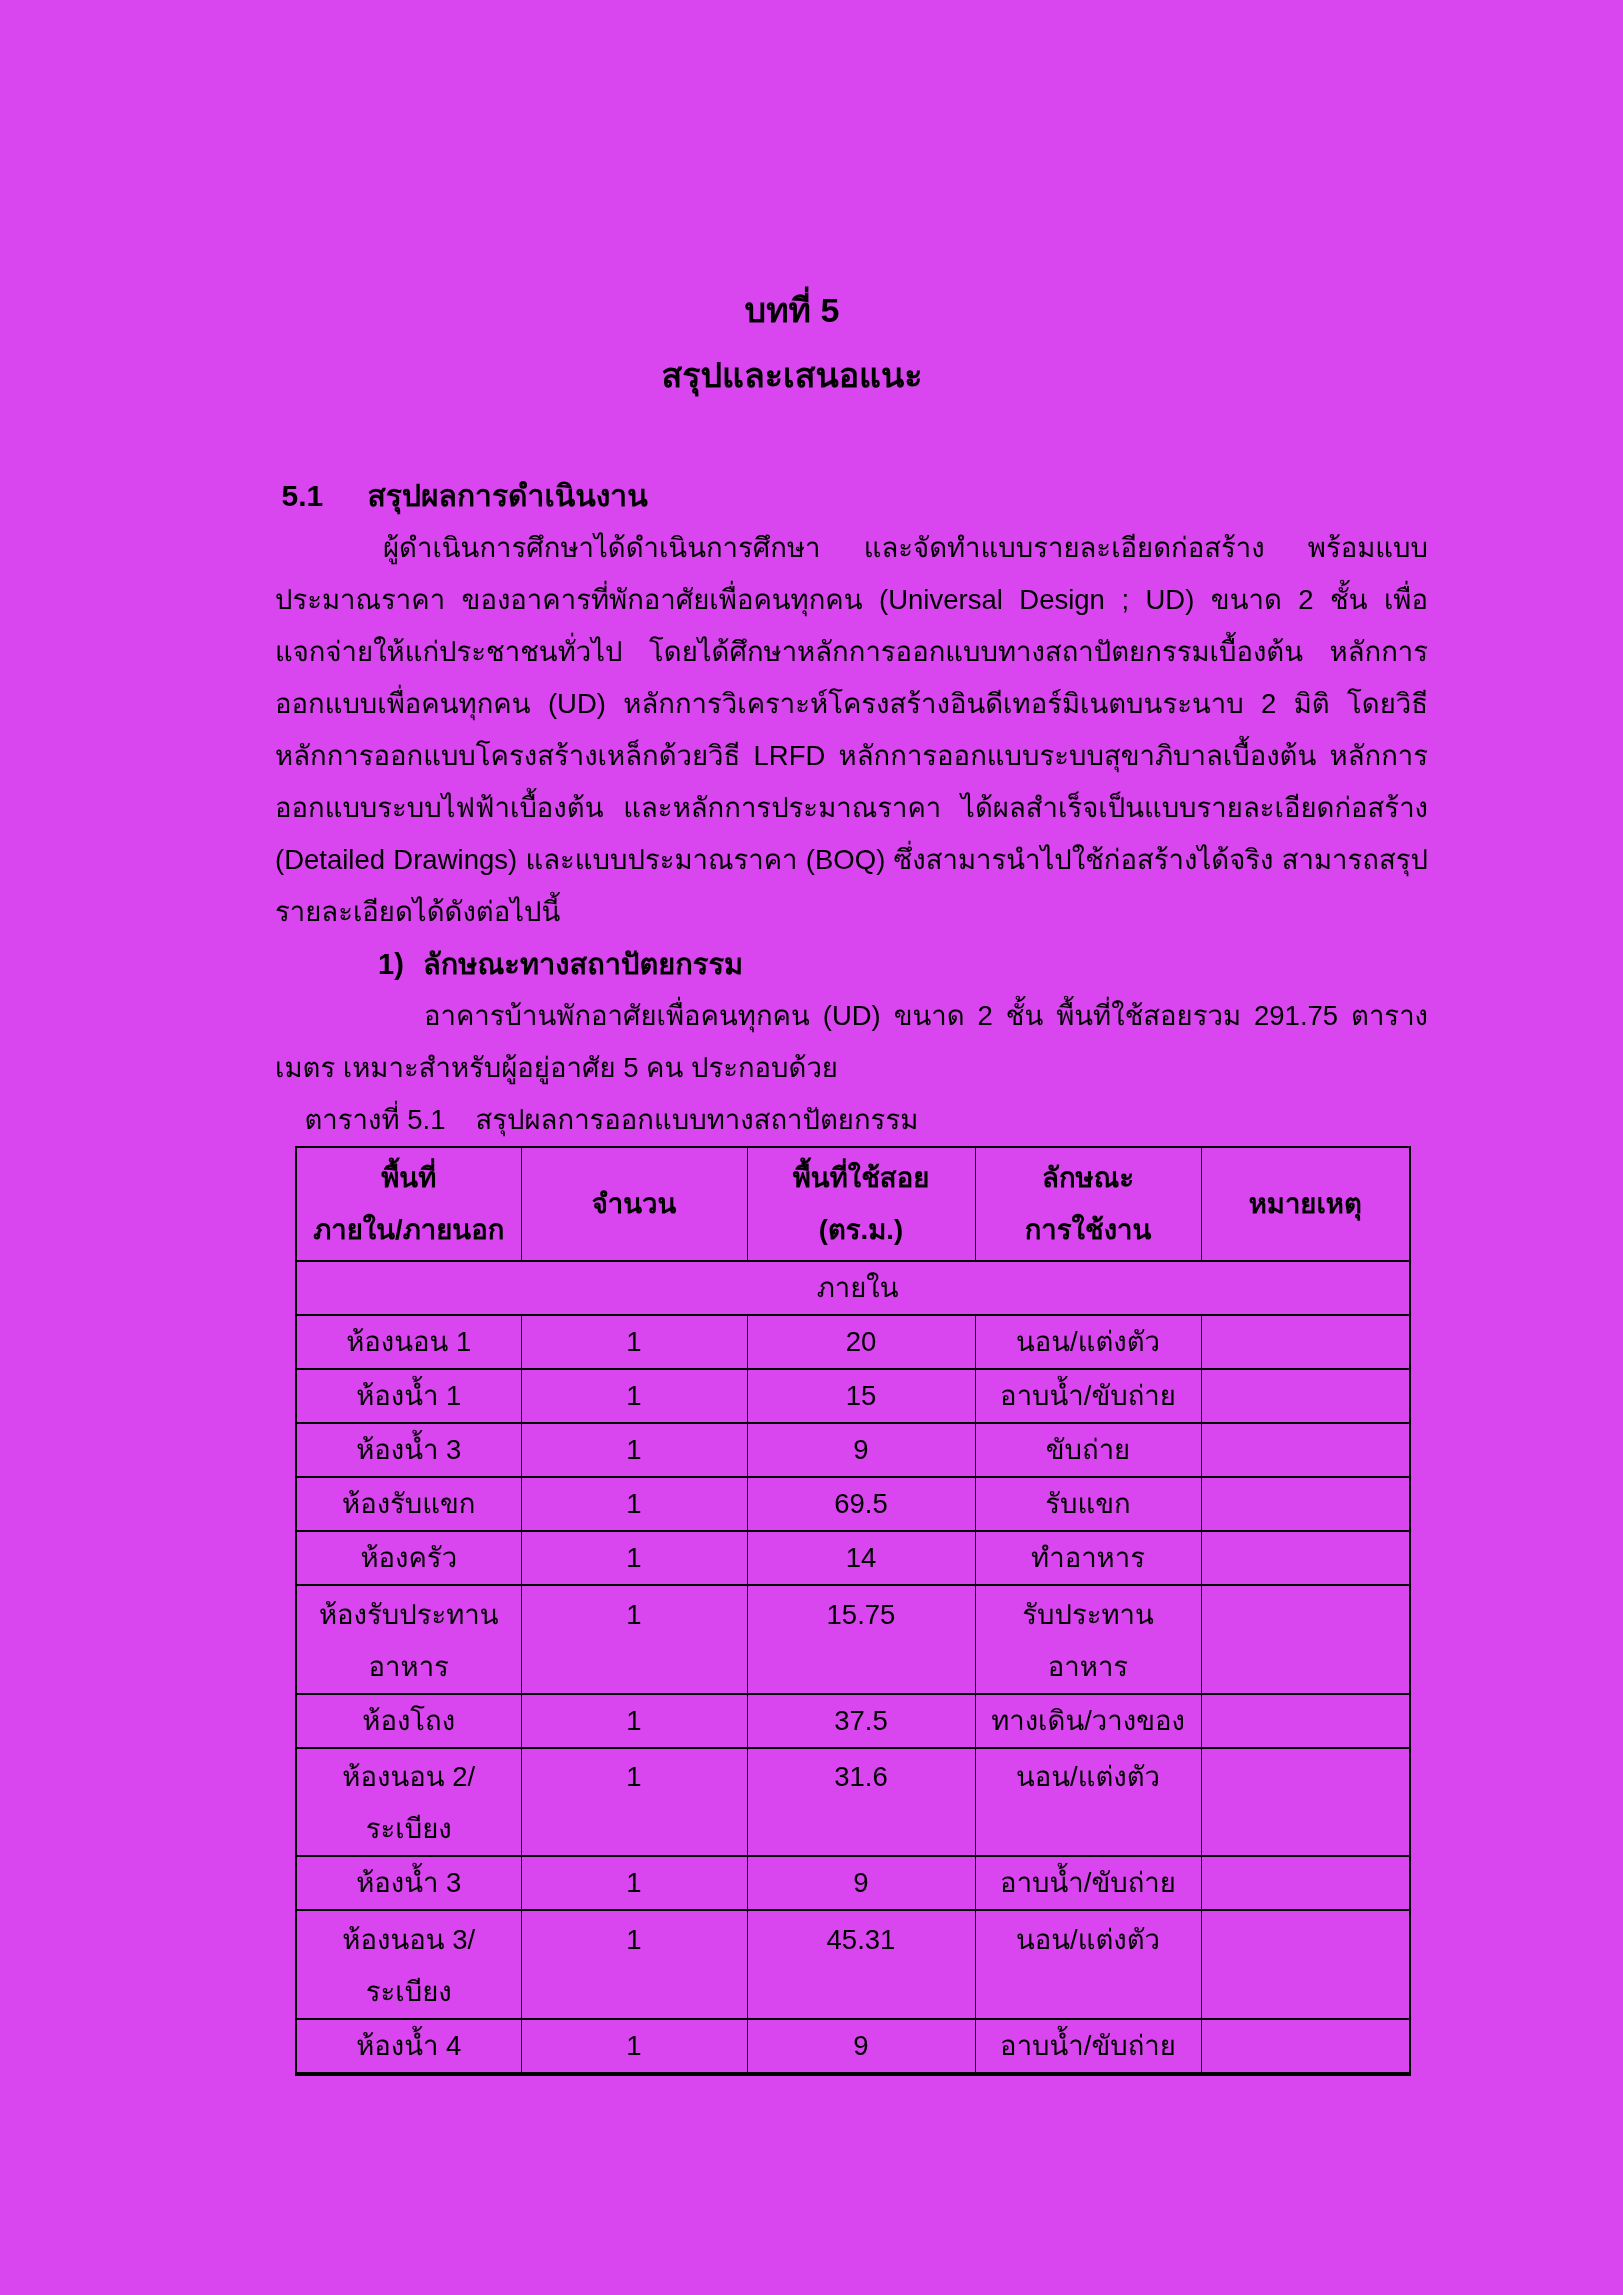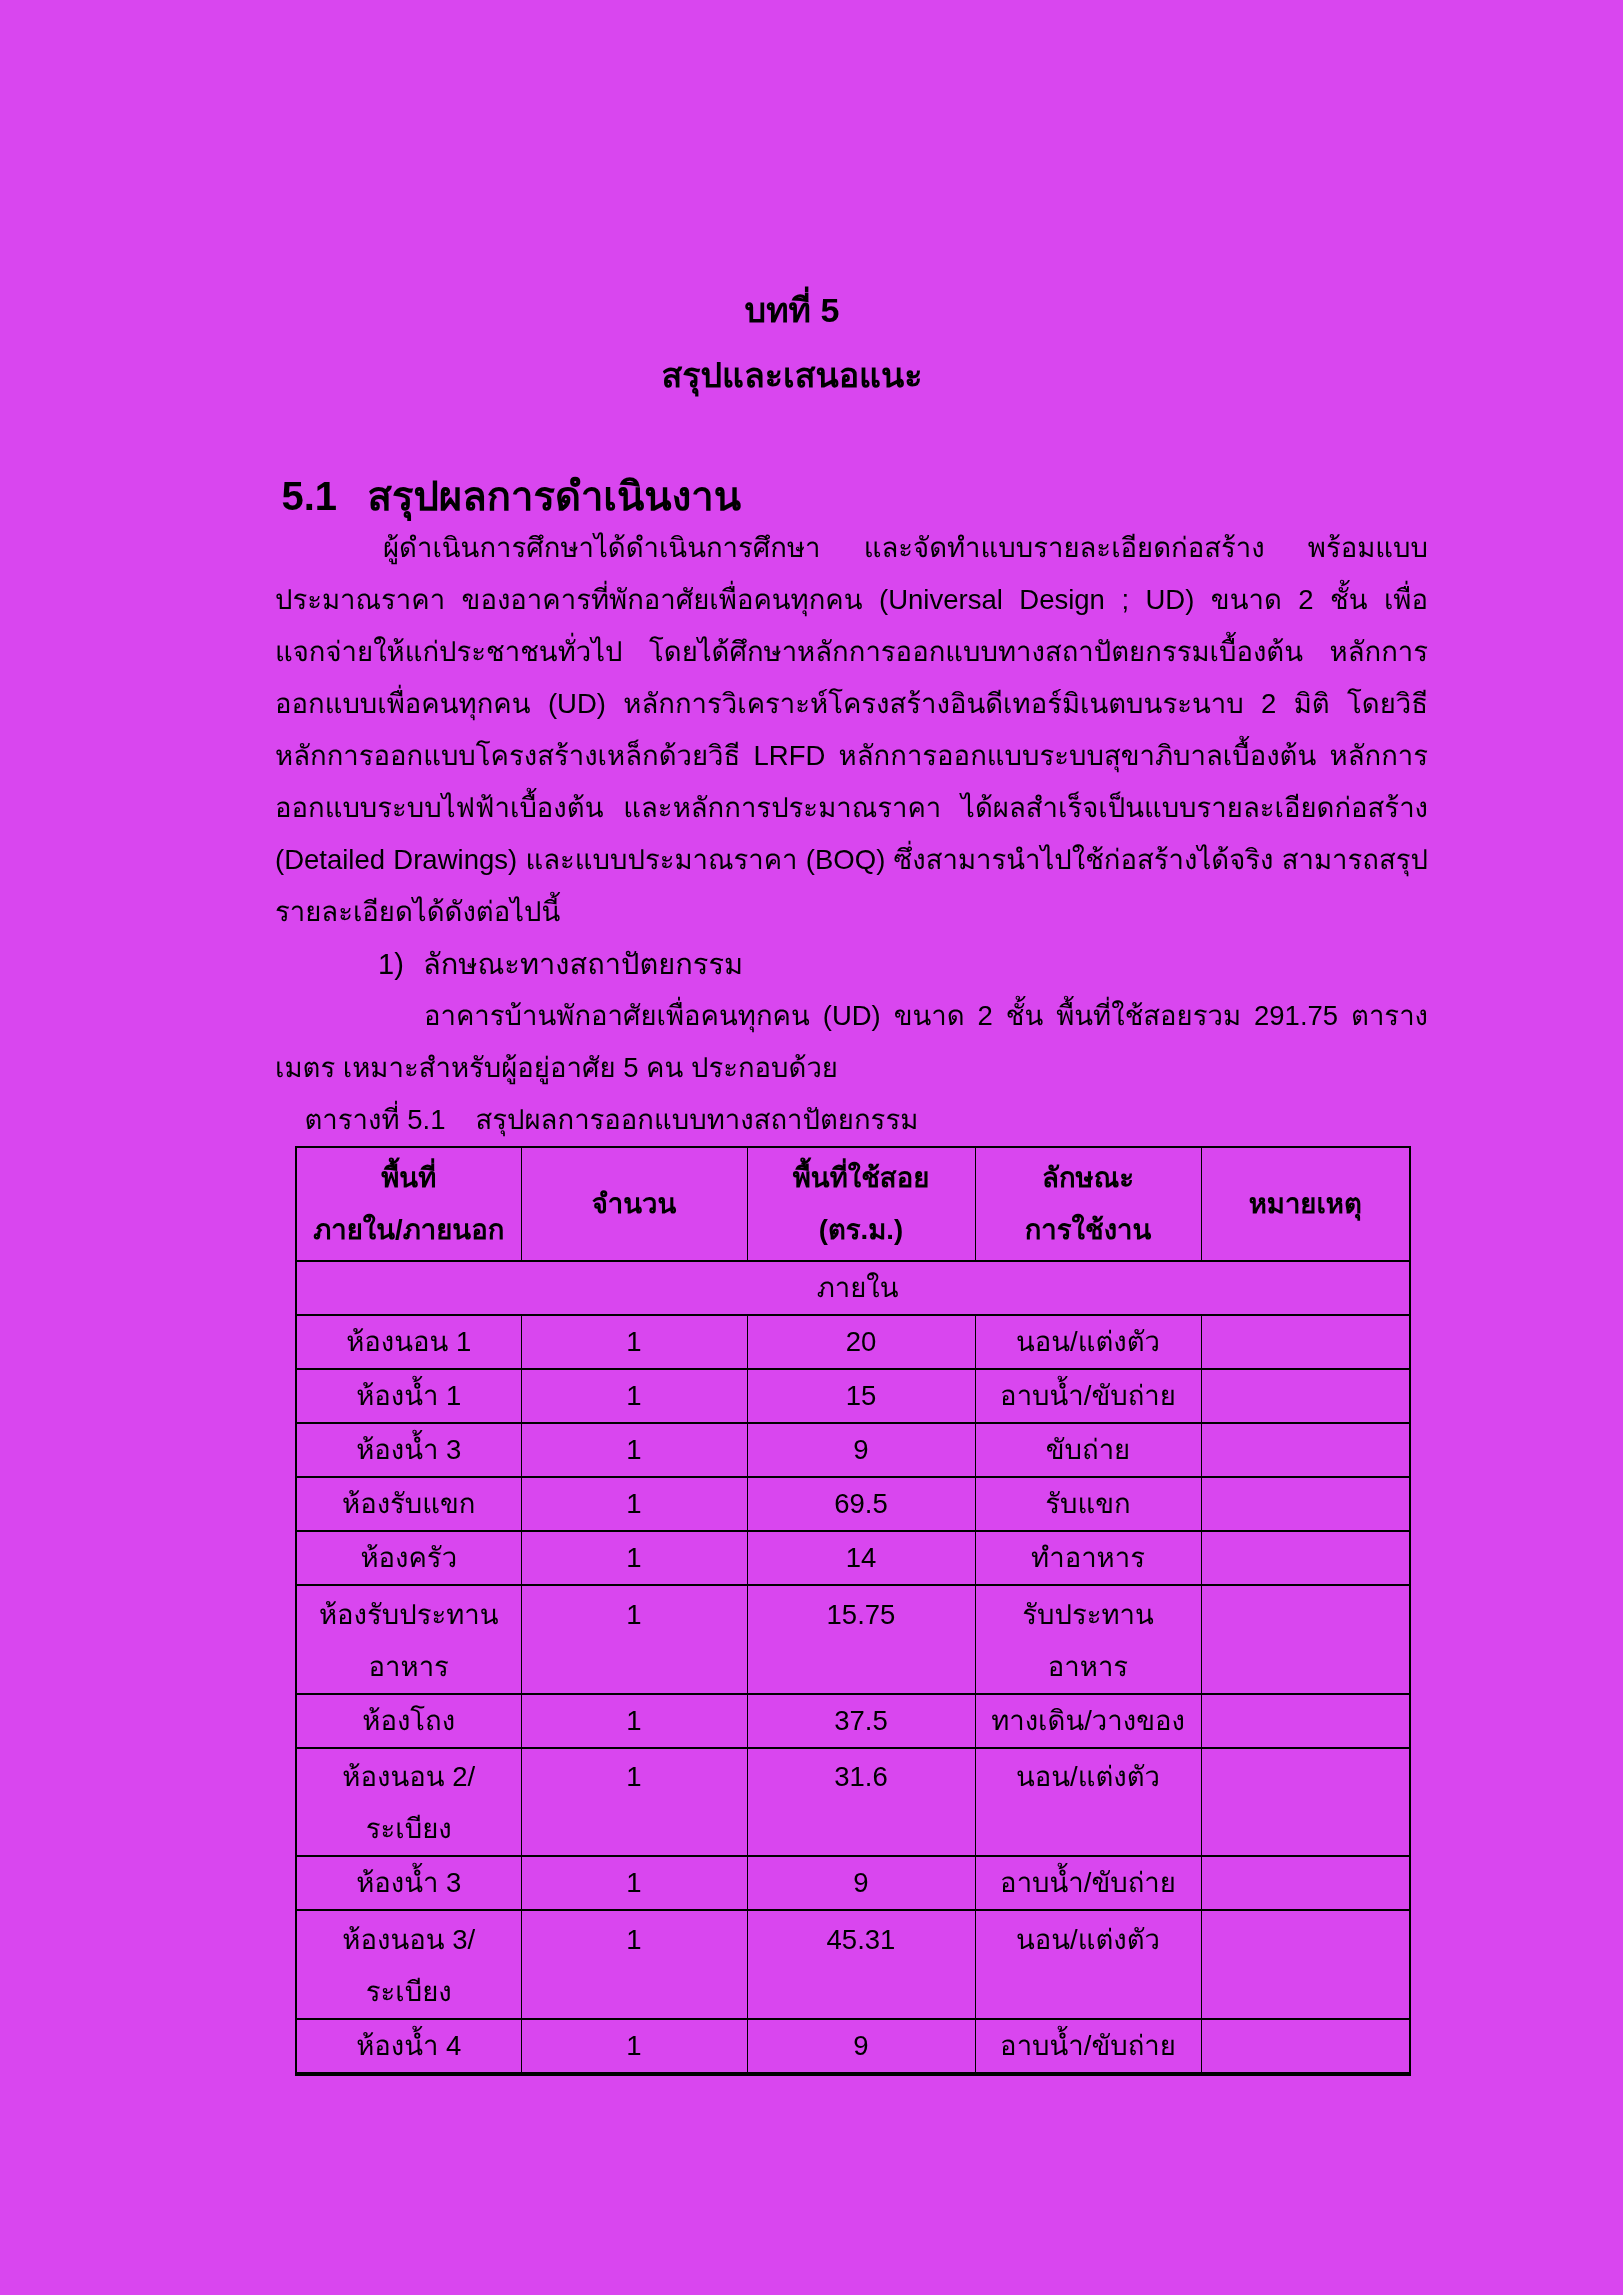--- a/index.html
+++ b/index.html
@@ -5,25 +5,25 @@
   html,body{margin:0;padding:0;background:#e8e8e8;}
   .page{
     position:relative;
     width:1624px;height:2295px;
     background:#d946ef;color:#000;
     font-family:"Liberation Sans","DejaVu Sans",sans-serif;
     overflow:hidden;
   }
   .content{margin-left:275px;width:1153px;}
   .chapter{padding-top:278px;width:1034px;text-align:center;font-weight:bold;font-size:34px;line-height:65px;}
-  .section-heading{margin-top:62px;font-weight:bold;font-size:40px;line-height:52px;white-space:nowrap;}
+  .section-heading{margin-top:62px;font-weight:bold;font-size:30px;line-height:52px;white-space:nowrap;}
   .sec-num{display:inline-block;min-width:86px;padding-left:6.5px;}
   .para .line{font-size:27.5px;line-height:52px;height:52px;overflow:hidden;}
   .line.just{text-align:justify;text-align-last:justify;}
-  .sub-heading{font-weight:normal;font-size:29px;line-height:52px;height:52px;padding-left:103px;white-space:nowrap;}
+  .sub-heading{font-weight:bold;font-size:29px;line-height:52px;height:52px;padding-left:103px;white-space:nowrap;}
   .sub-num{display:inline-block;min-width:45px;}
   .caption{font-size:27.5px;line-height:52px;height:52px;padding-left:29.5px;white-space:nowrap;}
   .cap-label{display:inline-block;min-width:171px;}
   table.summary{
     margin-left:20px;margin-top:0;
     border-collapse:collapse;table-layout:fixed;
     width:1115px;
     border:2.6px solid #000;border-bottom-width:4.6px;
     font-size:27.5px;line-height:52px;
   }

